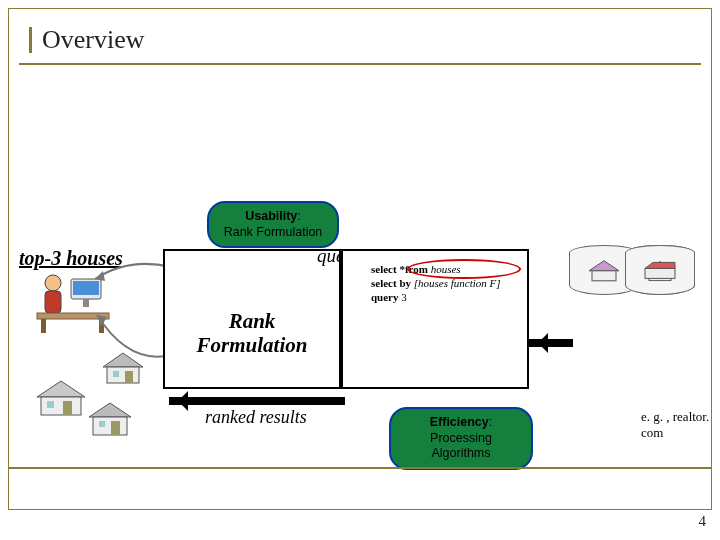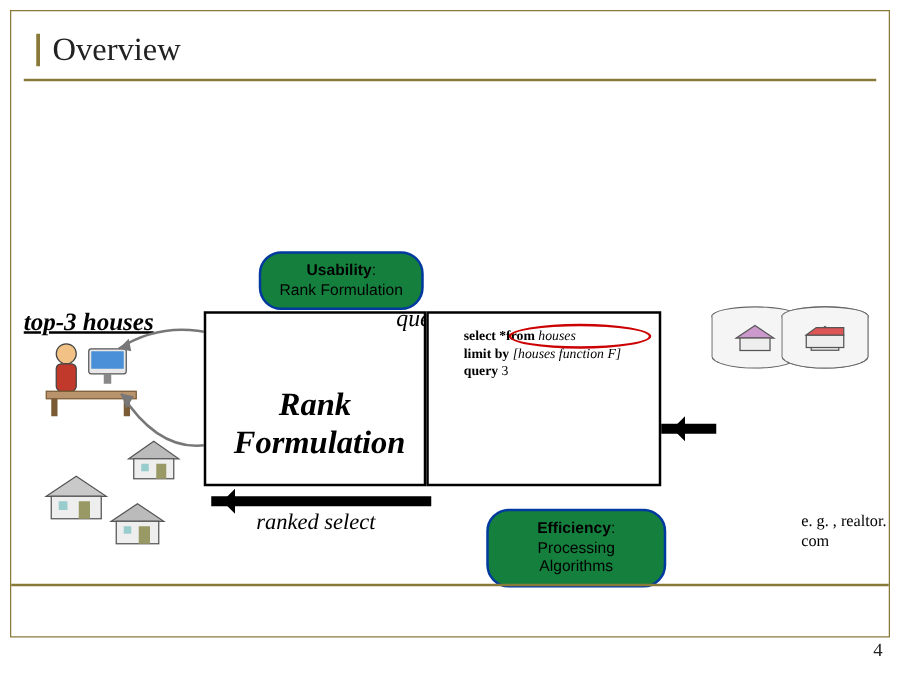--- a/index.html
+++ b/index.html
@@ -16,21 +16,21 @@
   .bubble strong { font-weight: bold; }
 
   .label-left { position: absolute; font-style: italic; font-weight: bold; font-family: "Times New Roman", serif; font-size: 20px; text-decoration: underline; }
   .query-label { position: absolute; font-style: italic; font-family: "Times New Roman", serif; font-size: 19px; }
   .sql { position: absolute; font-family: "Times New Roman", serif; font-size: 11px; line-height: 1.25; }
   .sql .kw { font-weight: bold; }
   .sql .em { font-style: italic; }
   .ellipse { position: absolute; border: 2px solid #c00; border-radius: 50%; }
 
   .box-main { position: absolute; border: 2px solid #000; background: #fff; }
-  .center-label { position: absolute; font-family: "Times New Roman", serif; font-weight: bold; font-style: italic; font-size: 26px; text-align: center; line-height: 1.15; }
+  .center-label { position: absolute; font-family: "Times New Roman", serif; font-weight: bold; font-style: italic; font-size: 21px; text-align: center; line-height: 1.15; }
   .ranked-label { position: absolute; font-family: "Times New Roman", serif; font-style: italic; font-size: 18px; }
 
   .caption { position: absolute; font-family: "Times New Roman", serif; font-size: 13px; }
 
   
   .arrow { position: absolute; background: #000; height: 2px; }
   .arrow::after { content: ""; position: absolute; right: -1px; top: -4px; border: 5px solid transparent; border-left-color: #000; }
   .arrow.left::after { right: auto; left: -1px; border-left-color: transparent; border-right-color: #000; }
   .arrow.thick { height: 8px; background: #000; }
   .arrow.thick::after { top: -6px; border: 10px solid transparent; border-left-color: #000; }
@@ -114,28 +114,28 @@
   <div class="bubble" style="left:198px; top:192px; width:132px;">
     <span><strong>Usability</strong><span>:<br>Rank Formulation</span></span>
   </div>
 
   <div class="query-label" style="left:308px; top:236px;">query</div>
 
   <div class="box-main" style="left:332px; top:240px; width:188px; height:140px;"></div>
 
   <div class="sql" style="left:362px; top:240px; width:160px;margin-top:14px;">
     <div><span class="kw">select *from</span><span class="em"> houses</span></div>
-    <div><span class="kw">limit by</span><span class="em"> [houses function F]</span></div>
+    <div><span class="kw">select by</span><span class="em"> [houses function F]</span></div>
     <div><span class="kw">query</span><span> 3</span></div>
   </div>
   <div class="ellipse" style="left:398px; top:250px; width:114px; height:20px;"></div>
 
 
   <div class="arrow thick left" style="left:160px; top:388px; width:176px;"></div>
-  <div class="ranked-label" style="left:196px; top:398px;">ranked select</div>
+  <div class="ranked-label" style="left:196px; top:398px;">ranked results</div>
 
   <div class="bubble" style="left:380px; top:398px; width:144px;">
     <span><strong>Efficiency</strong><span>:<br>Processing Algorithms</span></span>
   </div>
 
   <div class="arrow thick left" style="left:520px; top:330px; width:44px;"></div>
 
   <div class="dbwrap" style="left:560px; top:236px; width:140px; height:160px;">
     <div class="db" style="left:56px; top:0;">
       <div class="inner"><svg width="32" height="22">

